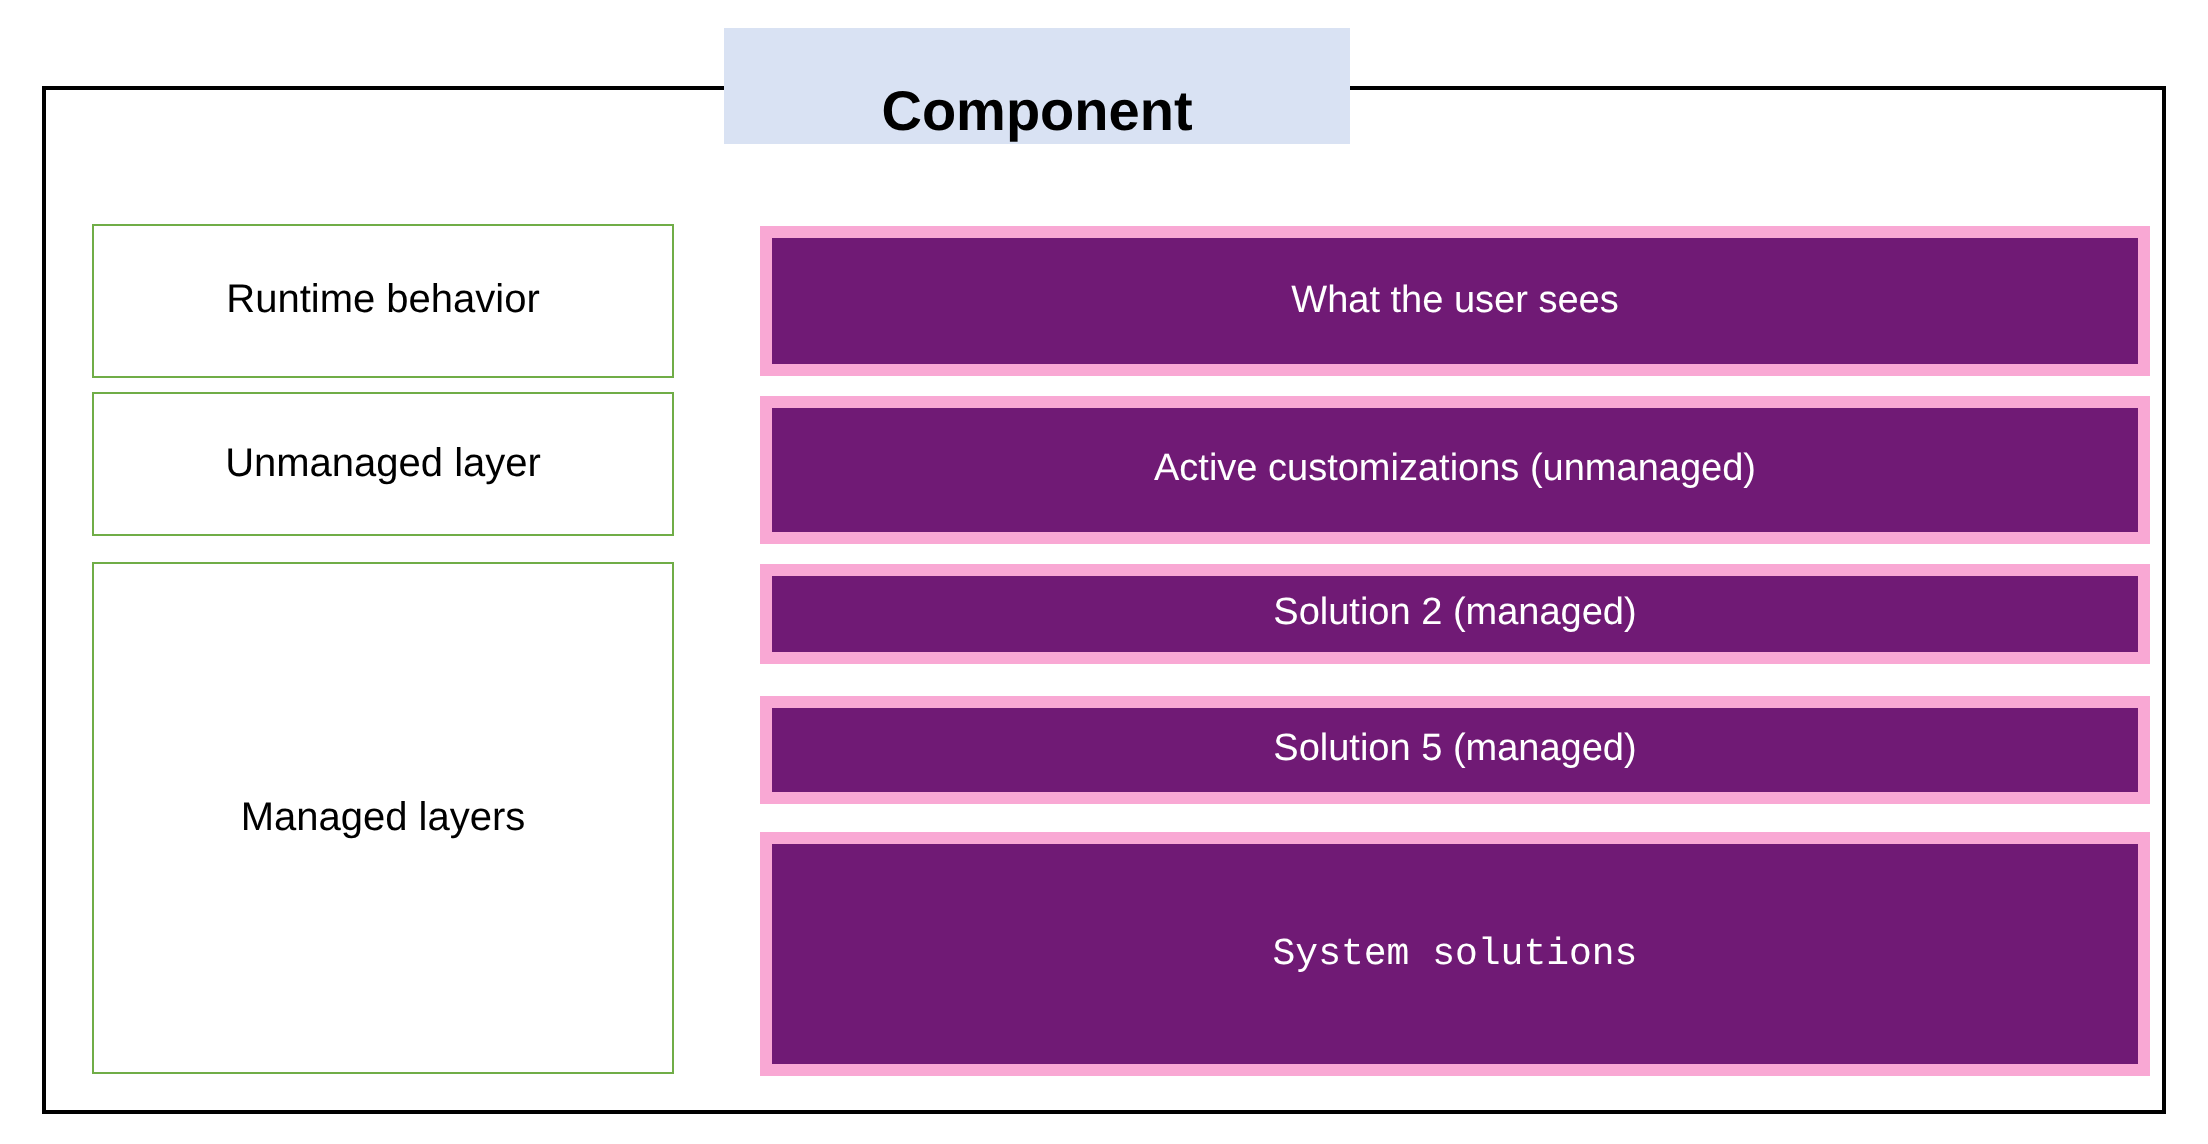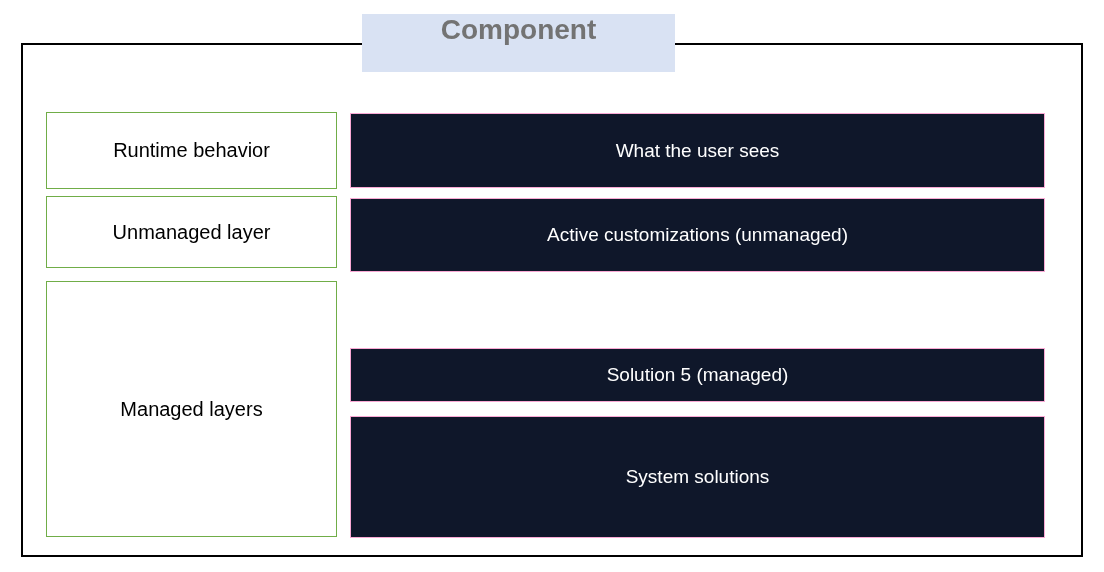--- a/index.html
+++ b/index.html
@@ -18,52 +18,52 @@
     width: 1062px; height: 514px;
     border: 2px solid #000000;
     background: transparent;
     z-index: 1;
   }
   .title-box {
     position: absolute;
     left: 362px; top: 14px;
     width: 313px; height: 58px;
     background: #D9E2F3;
-    display: flex; align-items: flex-start; justify-content: center;
-    font-size: 28px; font-weight: bold; color: #737373;
+    display: flex; align-items: flex-end; justify-content: center;
+    font-size: 28px; font-weight: bold; color: #000000;
     z-index: 3;
   }
   .label-box {
     position: absolute;
     left: 46px; width: 291px;
     background: #ffffff;
     border: 1px solid #70AD47;
     display: flex; align-items: center; justify-content: center;
     font-size: 20px; color: #000000;
     text-align: center;
     z-index: 2;
   }
   .label-runtime   { top: 112px; height: 77px; }
   .label-unmanaged { top: 196px; height: 72px; }
   .label-managed   { top: 281px; height: 256px; }
   .layer-box {
     position: absolute;
-    left: 350px; width: 695px;
-    background: #0f172a;
-    border: 1px solid #f9a8d4;
+    left: 380px; width: 695px;
+    background: #701a75;
+    border: 6px solid #f9a8d4;
     display: flex; align-items: center; justify-content: center;
     font-size: 19px; color: #ffffff;
     text-align: center;
     z-index: 2;
   }
   .layer-user     { top: 113px; height: 75px; }
   .layer-active   { top: 198px; height: 74px; align-items: center; }
   .layer-sol2     { top: 282px; height: 50px; }
   .layer-sol1     { top: 348px; height: 54px; }
-  .layer-system   { top: 416px; height: 122px; }
+  .layer-system   { top: 416px; height: 122px; font-family: Liberation Mono, monospace; }
 </style>
 </head>
 <body>
 
 <div class="canvas">
 
   <div class="outer-frame"></div>
 
   <div class="title-box">
     <span>Component</span>
@@ -78,20 +78,23 @@
   <div class="label-box label-managed">
     <span>Managed layers</span>
   </div>
 
   <div class="layer-box layer-user">
     <span>What the user sees</span>
   </div>
   <div class="layer-box layer-active">
     <span>Active customizations (unmanaged)</span>
   </div>
+  <div class="layer-box layer-sol2">
+    <span>Solution 2 (managed)</span>
+  </div>
   <div class="layer-box layer-sol1">
     <span>Solution 5 (managed)</span>
   </div>
   <div class="layer-box layer-system">
     <span>System solutions</span>
   </div>
 
 </div>
 
 </body></html>

